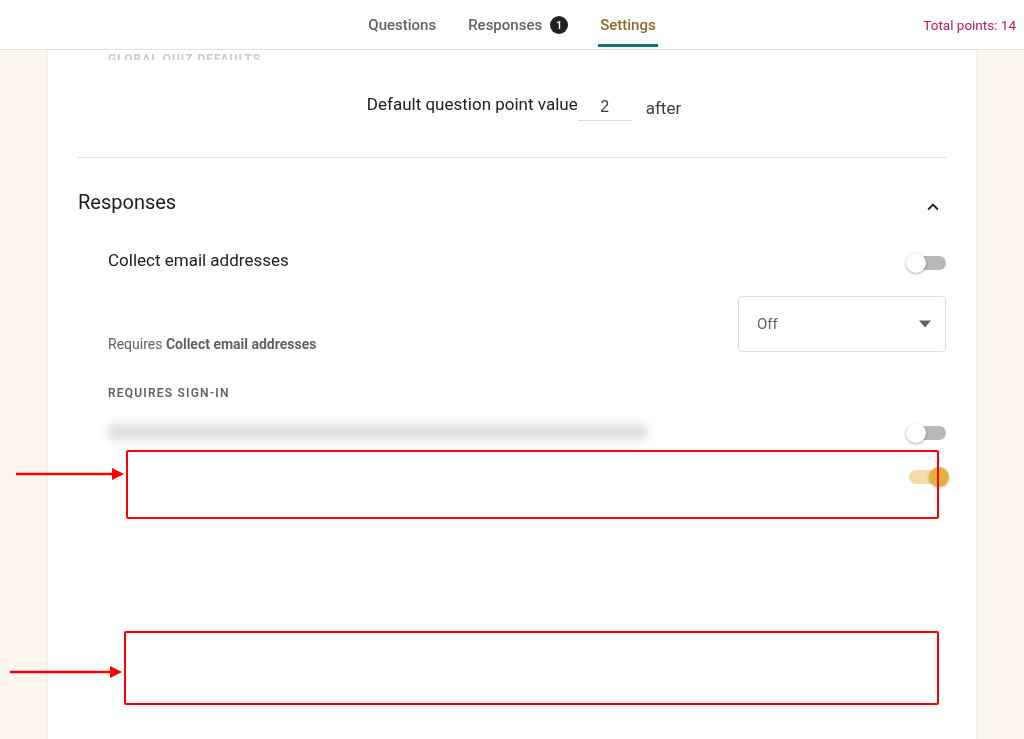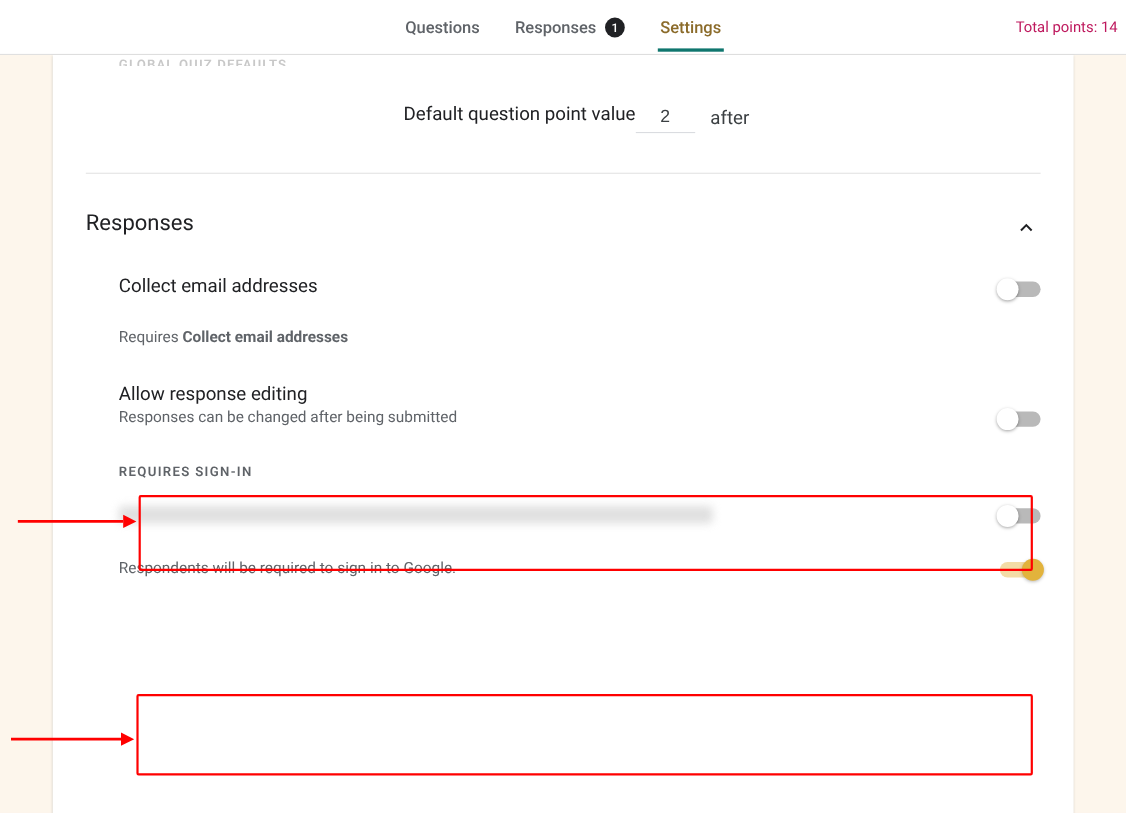--- a/index.html
+++ b/index.html
@@ -123,46 +123,42 @@
           <div class="knob"></div>
         </div>
     </div>
 
     <div class="setting-item indent" style="margin-top:26px;">
       <div class="text">
         <div class="d">
           <span>Requires </span><b>Collect email addresses</b>
         </div>
       </div>
+      <div class="select-box">
+        <span>Off</span>
+        <svg viewBox="0 0 10 6">
+            <path d="M0 0l5 6 5-6z"></path>
+          </svg>
+      </div>
     </div>
 
-    <div class="setting-item indent" style="margin-top:34px;">
-      <div class="text">
-        <div class="t">Allow response editing</div>
-        <div class="d">Responses can be changed after being submitted</div>
-      </div>
-      <div class="toggle">
-          <div class="knob"></div>
-        </div>
-    </div>
 
     <div class="subhead indent">REQUIRES SIGN-IN</div>
 
     <div class="setting-item indent" style="margin-top:24px;">
       <div class="text">
         <div class="blur-line"></div>
       </div>
       <div class="toggle">
           <div class="knob"></div>
         </div>
     </div>
 
     <div class="setting-item indent" style="margin-top:30px;">
       <div class="text">
-        <div class="d">Respondents will be required to sign in to Google.</div>
       </div>
       <div class="toggle on">
           <div class="knob"></div>
         </div>
     </div>
 
   </div>
 
   <div class="highlight-box" style="left:126px; top:400px; width:813px; height:69px;"></div>
   <div class="highlight-box" style="left:124px; top:581px; width:815px; height:74px;"></div>

